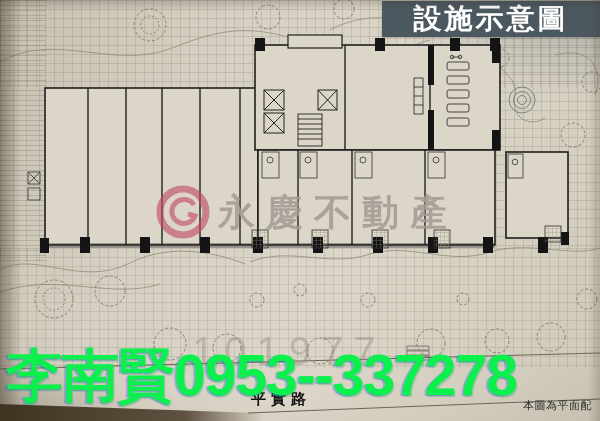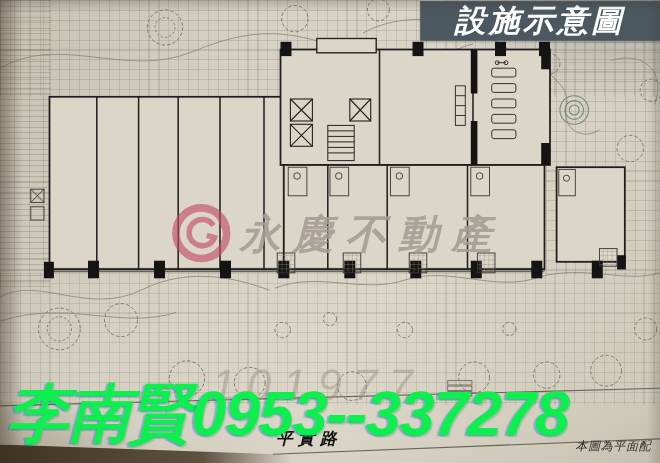--- a/index.html
+++ b/index.html
@@ -3,21 +3,20 @@
 <meta charset="utf-8">
 <style>
   html,body{margin:0;padding:0;}
   #shot{
     position:relative;width:600px;height:421px;overflow:hidden;
     font-family:"Liberation Sans",sans-serif;
     background:
       radial-gradient(45% 30% at 97% 2%, rgba(70,85,100,0.28), rgba(70,85,100,0) 70%),
       radial-gradient(30% 18% at 0% 100%, rgba(80,65,45,0.30), rgba(80,65,45,0) 75%),
       linear-gradient(115deg,#c6c0b1 0%,#d6d0c2 30%,#dcd6c8 58%,#cfc9ba 100%);
-    font-style: italic;
   }
   .abs{position:absolute;}
   
   .grid{
     background-image:
       repeating-linear-gradient(rgba(110,105,88,.20) 0 1px, transparent 1px 9px),
       repeating-linear-gradient(90deg, rgba(110,105,88,.20) 0 1px, transparent 1px 9px);
   }
   .brick{
     background-image:

